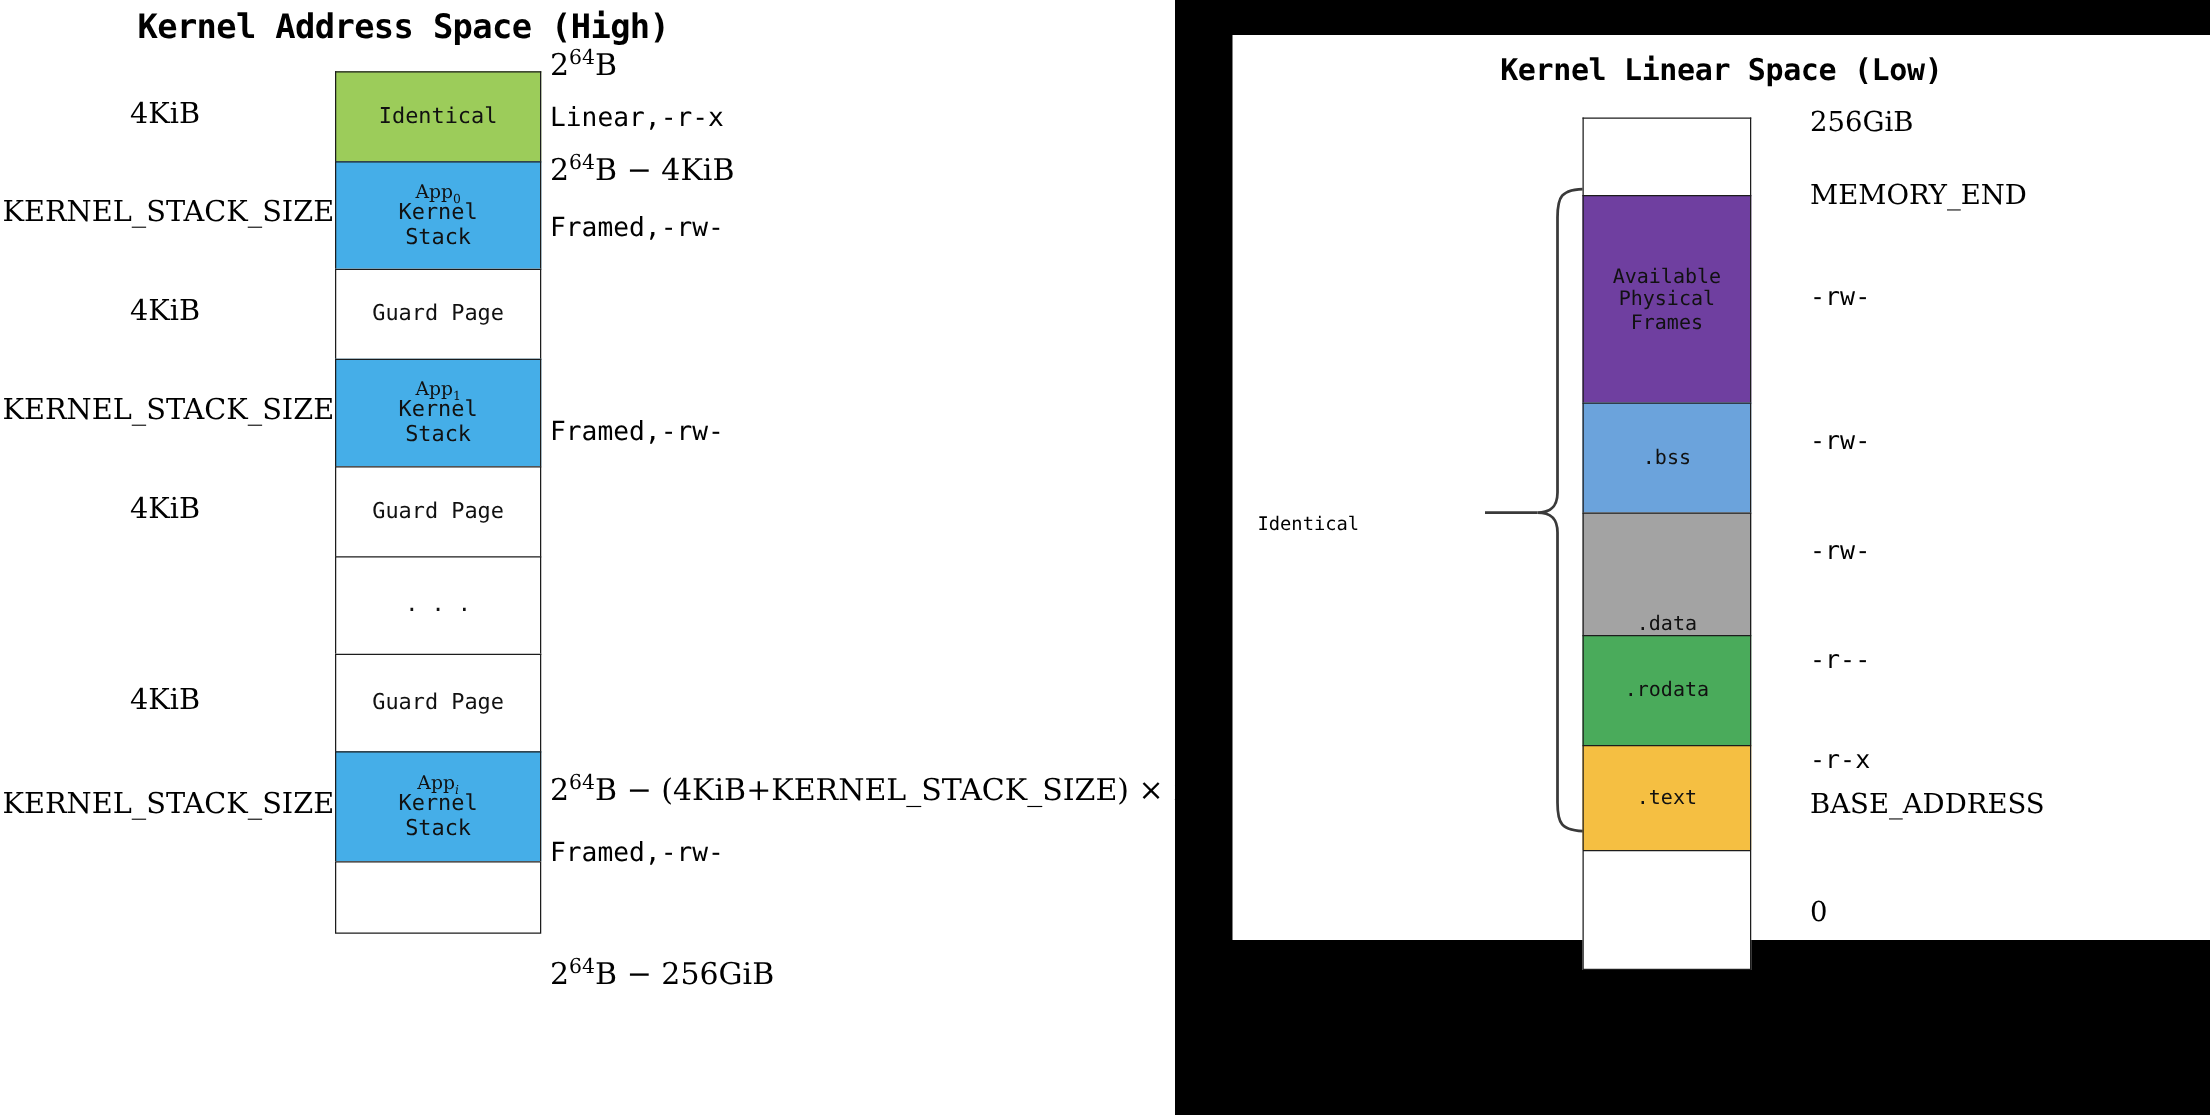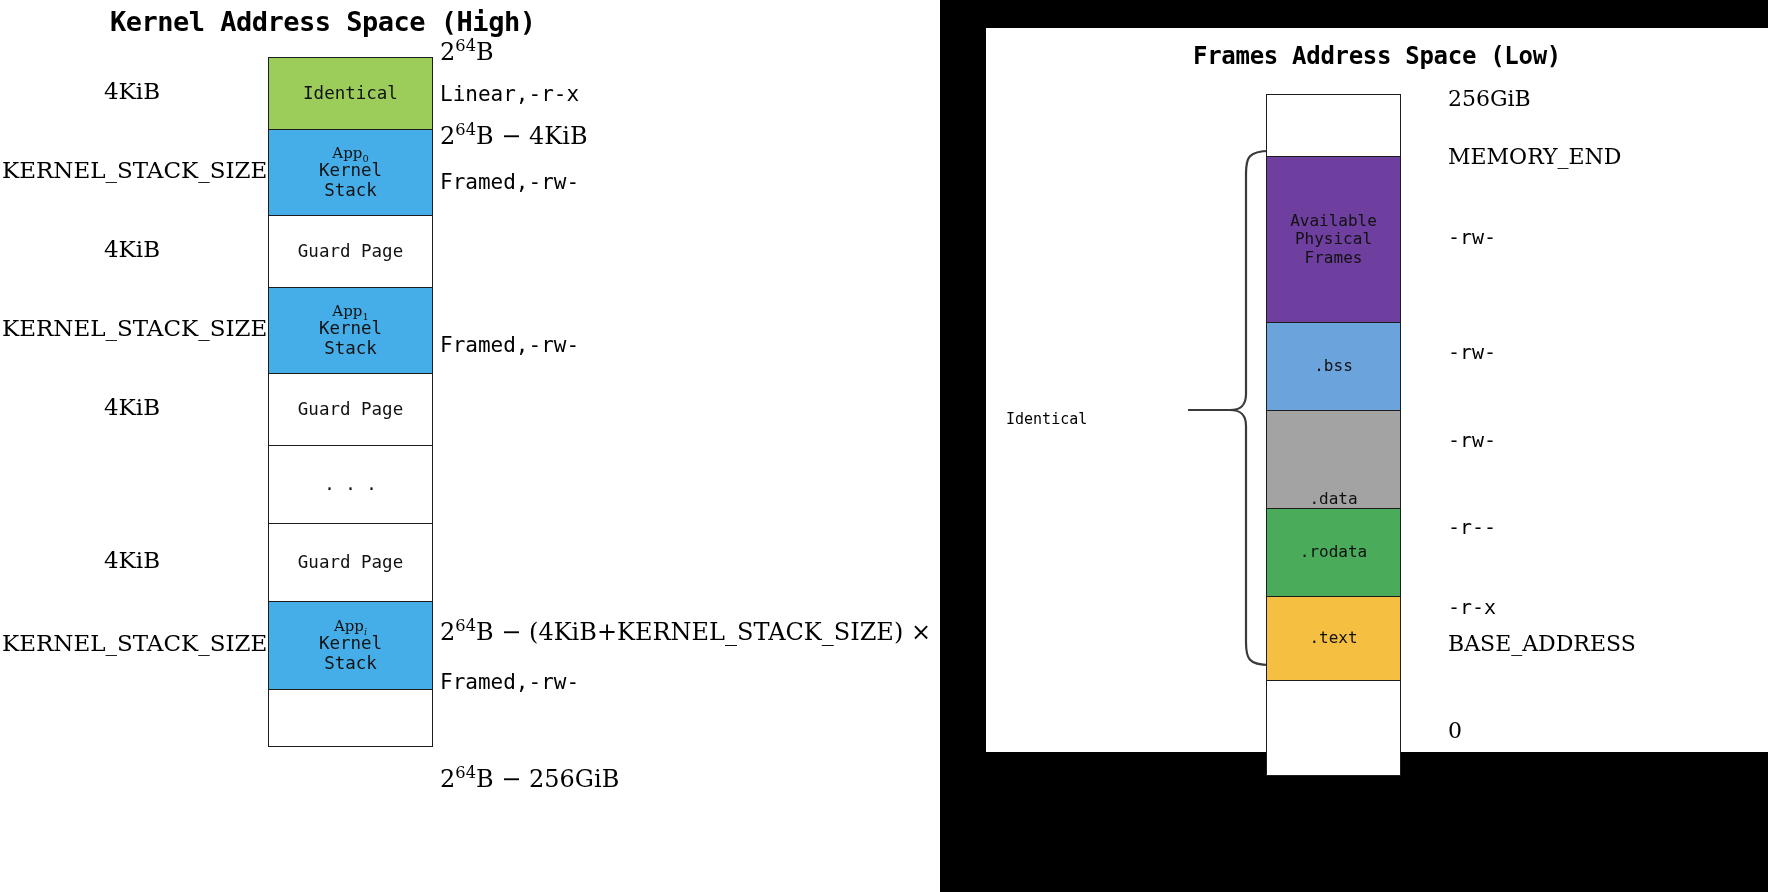--- a/index.html
+++ b/index.html
@@ -246,21 +246,21 @@
     <div class="note perm" style="top:670px;">Framed,-rw-</div>
     <div class="note addr" style="top:765px;">
       2<sup class="ex">64</sup>B − 256GiB
     </div>
   </div>
 </div>
 
 <div id="right-panel">
   <div id="right-inner">
 
-    <div id="right-title" class="mono">Frames Address Space (Low)</div>
+    <div id="right-title" class="mono">Kernel Linear Space (Low)</div>
 
     <div id="identical-label" class="mono">Identical</div>
 
     <div id="brace-wrap">
       <svg width="86" height="520" viewBox="0 0 86 520" fill="none" xmlns="http://www.w3.org/2000/svg">
         <path d="M84 3 C 62 3, 60 10, 60 26 L 60 246 C 60 258, 54 262, 44 262
                  C 54 262, 60 266, 60 278 L 60 494 C 60 510, 62 517, 84 517" stroke="#3a3a3a" stroke-width="2.2" fill="none"></path>
         <path d="M44 262 L 2 262" stroke="#3a3a3a" stroke-width="2.2" fill="none"></path>
       </svg>
     </div>

